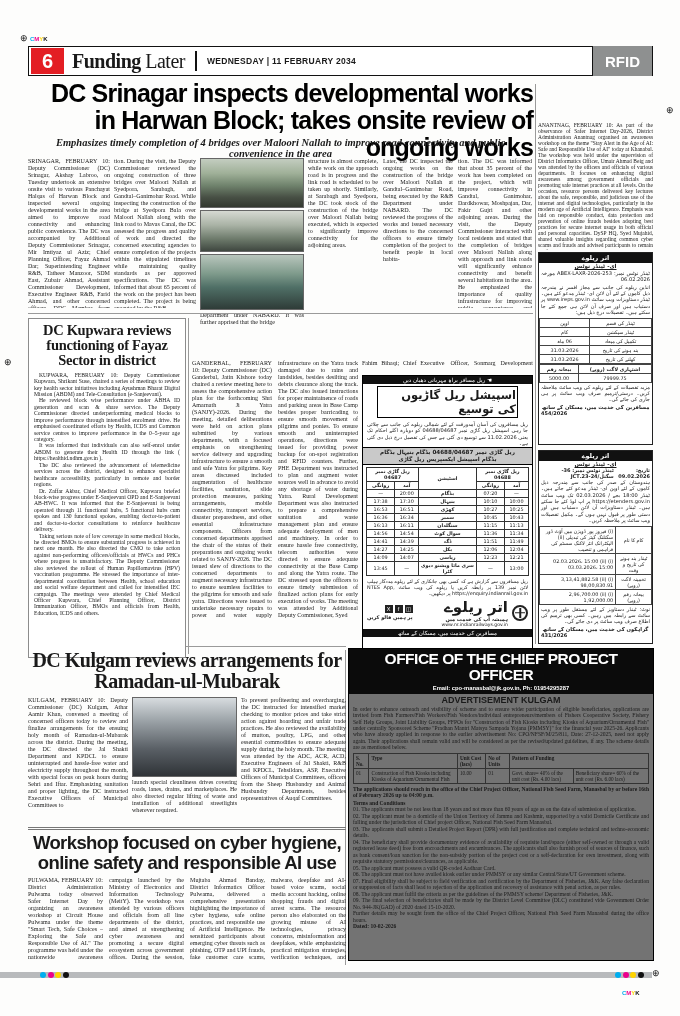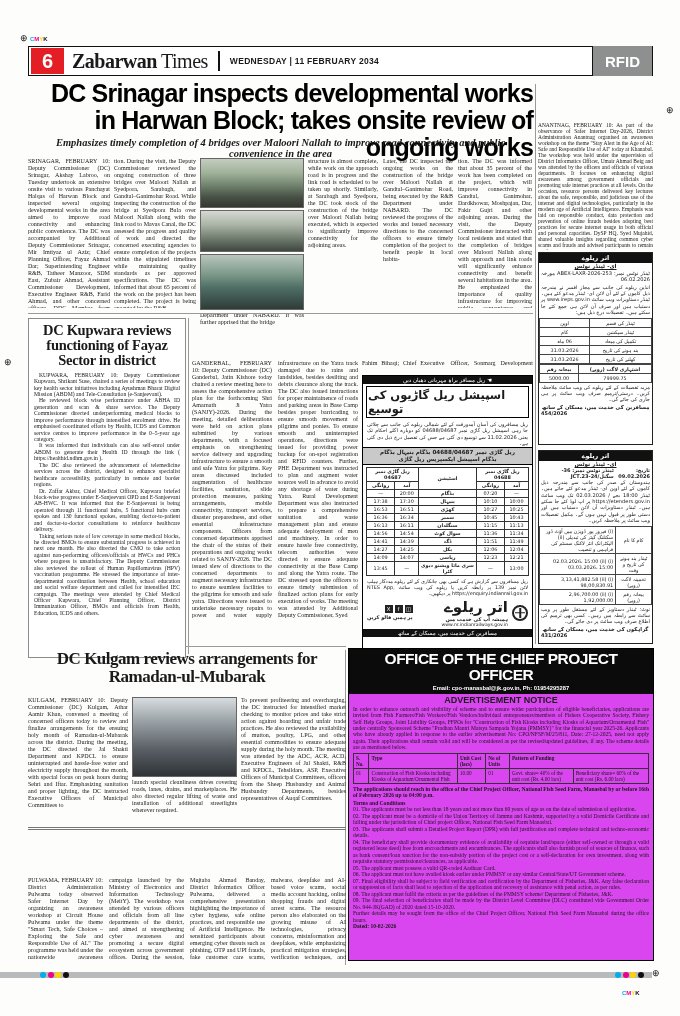--- a/index.html
+++ b/index.html
@@ -63,47 +63,47 @@
   .kup-body p { font-size:5.7px; line-height:1.13; text-align:justify; text-indent:5px; }
 
   
   .gnd-hl { left:190px; top:299px; width:344px; font-size:20.5px; font-weight:bold; line-height:1.05;
             text-align:center; letter-spacing:-0.5px; }
   .gnd-sub { left:190px; top:344px; width:344px; font-size:8.8px; font-weight:bold; font-style:italic; text-align:center; }
 
   
   .rail { left:362px; top:375px; width:171px; height:313px; border:1.5px solid #000; background:#fff; }
   .rail .strip { background:#111; color:#fff; font-size:5.6px; text-align:center; padding:1px 2px; }
-  .rail-title { border:1px solid #000; margin:2px 3px; font-size:11.5px; font-weight:bold; text-align:left; padding:1px; }
+  .rail-title { border:1px solid #000; margin:2px 14px; font-size:11.5px; font-weight:bold; text-align:right; padding:1px; }
   .rail-intro { font-size:5.1px; line-height:1.25; padding:1px 4px; text-align:justify; }
   .rail-gray { background:#c9c9c9; border-top:1px solid #000; border-bottom:1px solid #000;
                font-size:5.6px; font-weight:bold; text-align:center; padding:1px 2px; line-height:1.2; }
   .railtable { width:calc(100% - 6px); margin:2px 3px; border-collapse:collapse; direction:rtl; }
   .railtable th, .railtable td { border:0.5px solid #333; font-size:4.9px; padding:0.5px 1px; text-align:center;
                                  font-family:"DejaVu Sans",sans-serif; }
   .railtable .stn { font-weight:bold; }
   .rail-note { font-size:4.9px; line-height:1.25; padding:0 4px; text-align:justify; }
   .rail-logo-row { display:flex; align-items:center; padding:2px 4px; direction:rtl; }
   .nr-big { font-size:15px; font-weight:bold; }
   .nr-wheel { width:16px; height:16px; border-radius:50%; border:2px solid #222; position:relative; margin-left:4px; flex:0 0 auto; }
   .nr-wheel:before { content:""; position:absolute; left:50%; top:1px; bottom:1px; width:1.5px; background:#222; transform:translateX(-50%); }
   .nr-wheel:after { content:""; position:absolute; top:50%; left:1px; right:1px; height:1.5px; background:#222; transform:translateY(-50%); }
   .soc { display:flex; gap:2px; }
   .soc span { width:8px; height:8px; background:#222; color:#fff; font-size:5.5px; display:flex; align-items:center;
               justify-content:center; font-family:"Liberation Sans",sans-serif; }
 
   
-  .kul-hl { left:28px; top:650px; width:318px; font-size:17px; font-weight:bold; line-height:1.05;
+  .kul-hl { left:28px; top:650px; width:318px; font-size:20px; font-weight:bold; line-height:1.05;
             text-align:center; letter-spacing:-0.5px; }
   .wks-hl { left:28px; top:833px; width:318px; font-family:"Liberation Sans",sans-serif; font-size:18.5px;
             font-weight:bold; line-height:1.08; text-align:center; letter-spacing:-0.6px; }
   .wks-body { left:28px; top:877px; width:318px; height:90px; column-count:4; column-gap:6px; }
 
   
-  .fish { left:348px; top:648px; width:306px; height:313px; border:1.5px solid #000; background:#d946ef; }
+  .fish { left:348px; top:648px; width:306px; height:313px; border:1.5px solid #000; background:#737373; }
   .fish-hdr { background:#0b0b0b; color:#fff; text-align:center; padding:2px 2px 3px;
               font-family:"Liberation Sans",sans-serif; }
   .fish-l1 { font-size:15.5px; font-weight:bold; letter-spacing:-0.5px; line-height:1.05; }
   .fish-l2 { font-size:10px; font-weight:bold; letter-spacing:-0.2px; }
   .fish-l3 { font-size:9.2px; font-weight:bold; letter-spacing:-0.2px; }
   .fish-email { font-size:5.8px; font-weight:bold; margin-top:1px; }
   .fish-notice { text-align:center; font-family:"Liberation Sans",sans-serif; font-weight:bold; font-size:9px; margin:1px 0; }
   .fish-txt { font-size:5.55px; line-height:1.17; padding:0 4px; text-align:justify; }
   .fishtable { width:calc(100% - 8px); margin:2px 4px; border-collapse:collapse; }
   .fishtable th, .fishtable td { border:0.5px solid #333; font-size:5.2px; padding:1px 2px; text-align:left; vertical-align:top; }
@@ -121,21 +121,21 @@
 
   <div class="abs regmark" style="left:20px; top:34px;">⊕</div>
   <div class="abs regmark" style="left:666px; top:106px;">⊕</div>
   <div class="abs regmark" style="left:4px; top:358px;">⊕</div>
   <div class="abs cmyk-word" style="left:30px; top:27px;">
     <span class="c-c">C</span><span class="c-m">M</span><span class="c-y">Y</span><span class="c-k">K</span>
   </div>
 
   <div class="abs hdrbar">
     <div class="pgnum">6</div>
-    <div class="masthead"><span class="mb">Zabarwan</span><span> Times</span></div>
+    <div class="masthead"><span class="mb">Funding</span><span> Later</span></div>
     <div class="hdr-sep"></div>
     <div class="hdr-date">WEDNESDAY | 11 FEBRUARY 2034</div>
     <div class="newsbox">RFID</div>
   </div>
 
   <div class="abs lead-hl">DC Srinagar inspects developmental works in Harwan Block; takes onsite review of ongoing works</div>
   <div class="abs lead-sub">Emphasizes timely completion of 4 bridges over Maloori Nallah to improve road connectivity and public convenience in the area</div>
   <div class="abs bodytxt just txtcol clip" style="left:28px; width:82px;">SRINAGAR, FEBRUARY 10: Deputy Commissioner (DC) Srinagar, Akshay Labroo, on Tuesday undertook an extensive onsite visit to various Panchayat Halqas of Harwan Block and inspected several ongoing developmental works in the area aimed to improve road connectivity and enhancing public convenience. The DC was accompanied by Additional Deputy Commissioner Srinagar, Mir Imtiyaz ul Aziz; Chief Planning Officer, Fayaz Ahmad Dar; Superintending Engineer R&amp;B, Tatheer Manzoor, SDM East, Zubair Ahmad, Assistant Commissioner Development, Executive Engineer R&amp;B, Farid Ahmad, and other concerned officers. DDC Member from Harwan Block, Shabir Ahmad Reshi, was also present during the inspec-</div>
   <div class="abs bodytxt just txtcol clip" style="left:114px; width:82px;">tion. During the visit, the Deputy Commissioner reviewed the ongoing construction of three bridges over Maloori Nallah at Syedpora, Sarabagh, and Gandtal–Ganimohar Road. While inspecting the construction of the bridge at Syedpora Bala over Maloori Nallah along with the link road to Mavas Canal, the DC assessed the progress and quality of work and directed the concerned executing agencies to ensure completion of the projects within the stipulated timelines while maintaining quality standards as per approved specifications. The DC was informed that about 65 percent of the work on the project has been completed. The project is being executed by the R&amp;B</div>
   <div class="abs" style="left:200px; top:158px; width:104px;">
@@ -390,28 +390,29 @@
   </div>
 
   <div class="abs kul-hl">DC Kulgam reviews arrangements for Ramadan-ul-Mubarak</div>
   <div class="abs bodytxt just clip" style="left:28px; top:697px; width:100px; height:130px;">KULGAM, FEBRUARY 10: Deputy Commissioner (DC) Kulgam, Athar Aamir Khan, convened a meeting of concerned officers today to review and finalize arrangements for the ensuing holy month of Ramadan-ul-Mubarak across the district. During the meeting, the DC directed the Jal Shakti Department and KPDCL to ensure uninterrupted and hassle-free water and electricity supply throughout the month, with special focus on peak hours during Sehri and Iftar. Emphasizing sanitation and proper lighting, the DC instructed Executive Officers of Municipal Committees to</div>
   <div class="abs" style="left:132px; top:697px; width:105px;">
     <div class="photo ph4" style="width:105px; height:80px;"></div>
     <div class="bodytxt just clip" style="margin-top:2px; height:46px;">launch special cleanliness drives covering roads, lanes, drains, and marketplaces. He also directed regular lifting of waste and installation of additional streetlights wherever required.</div>
   </div>
   <div class="abs bodytxt just clip" style="left:241px; top:697px; width:105px; height:130px;">To prevent profiteering and overcharging, the DC instructed for intensified market checking to monitor prices and take strict action against hoarding and unfair trade practices. He also reviewed the availability of mutton, poultry, LPG, and other essential commodities to ensure adequate supply during the holy month. The meeting was attended by the ADC, ACR, ACD, Executive Engineers of Jal Shakti, R&amp;B and KPDCL, Tehsildars, ASP, Executive Officers of Municipal Committees, officers from the Sheep Husbandry and Animal Husbandry Departments, besides representatives of Auqaf Committees.</div>
 
+  <div class="abs wks-hl">Workshop focused on cyber hygiene, online safety and responsible AI use</div>
   <div class="abs bodytxt just wks-body clip">PULWAMA, FEBRUARY 10: District Administration Pulwama today observed Safer Internet Day by organizing an awareness workshop at Circuit House Pulwama under the theme "Smart Tech, Safe Choices – Exploring the Safe and Responsible Use of AI." The programme was held under the nationwide awareness campaign launched by the Ministry of Electronics and Information Technology (MeitY). The workshop was attended by various officers and officials from all line departments of the district, and aimed at strengthening cyber awareness and promoting a secure digital ecosystem across government offices. During the session, Mujtaba Ahmad Banday, District Informatics Officer Pulwama, delivered a comprehensive presentation highlighting the importance of cyber hygiene, safe online practices, and responsible use of Artificial Intelligence. He sensitized participants about emerging cyber threats such as phishing, OTP and UPI frauds, fake customer care scams, malware, deepfake and AI-based voice scams, social media account hacking, online shopping frauds and digital arrest scams. The resource person also elaborated on the growing misuse of AI technologies, privacy concerns, misinformation and deepfakes, while emphasizing practical mitigation strategies, verification techniques, and best security practices for digital users.</div>
 
   <div class="abs fish clip">
     <div class="fish-hdr">
       <div class="fish-l1">OFFICE OF THE CHIEF PROJECT OFFICER</div>
       <div class="fish-email">Email: cpo-manasbal@jk.gov.in,  Ph: 01954295287</div>
     </div>
-    <div class="fish-notice">ADVERTISEMENT NOTICE</div>
+    <div class="fish-notice">ADVERTISEMENT KULGAM</div>
     <div class="fish-txt">In order to enhance outreach and visibility of scheme and to ensure wider participation of eligible beneficiaries, applications are invited from Fish Farmers/Fish Workers/Fish Vendors/individual entrepreneurs/members of Fishers Cooperative Society, Fishery Self Help Groups, Joint Liability Groups, FFPOs for "Construction of Fish Kiosks including Kiosks of Aquarium/Ornamental Fish" under centrally Sponsored Scheme "Pradhan Mantri Matsya Sampada Yojana (PMMSY)" for the financial year 2025-26. Applicants who have already applied in response to the earlier advertisement No: CPO/NFSF/M/25/811, Date: 27-12-2025, need not apply again. Their applications shall remain valid and will be considered as per the revised/updated guidelines, if any. The scheme details are as mentioned below.</div>
     <table class="fishtable">
       <thead>
         <tr>
           <th>S. No.</th>
           <th>Type</th>
           <th>Unit Cost (lacs)</th>
           <th>No of Units</th>
           <th colspan="2">Pattern of Funding</th>
         </tr>

